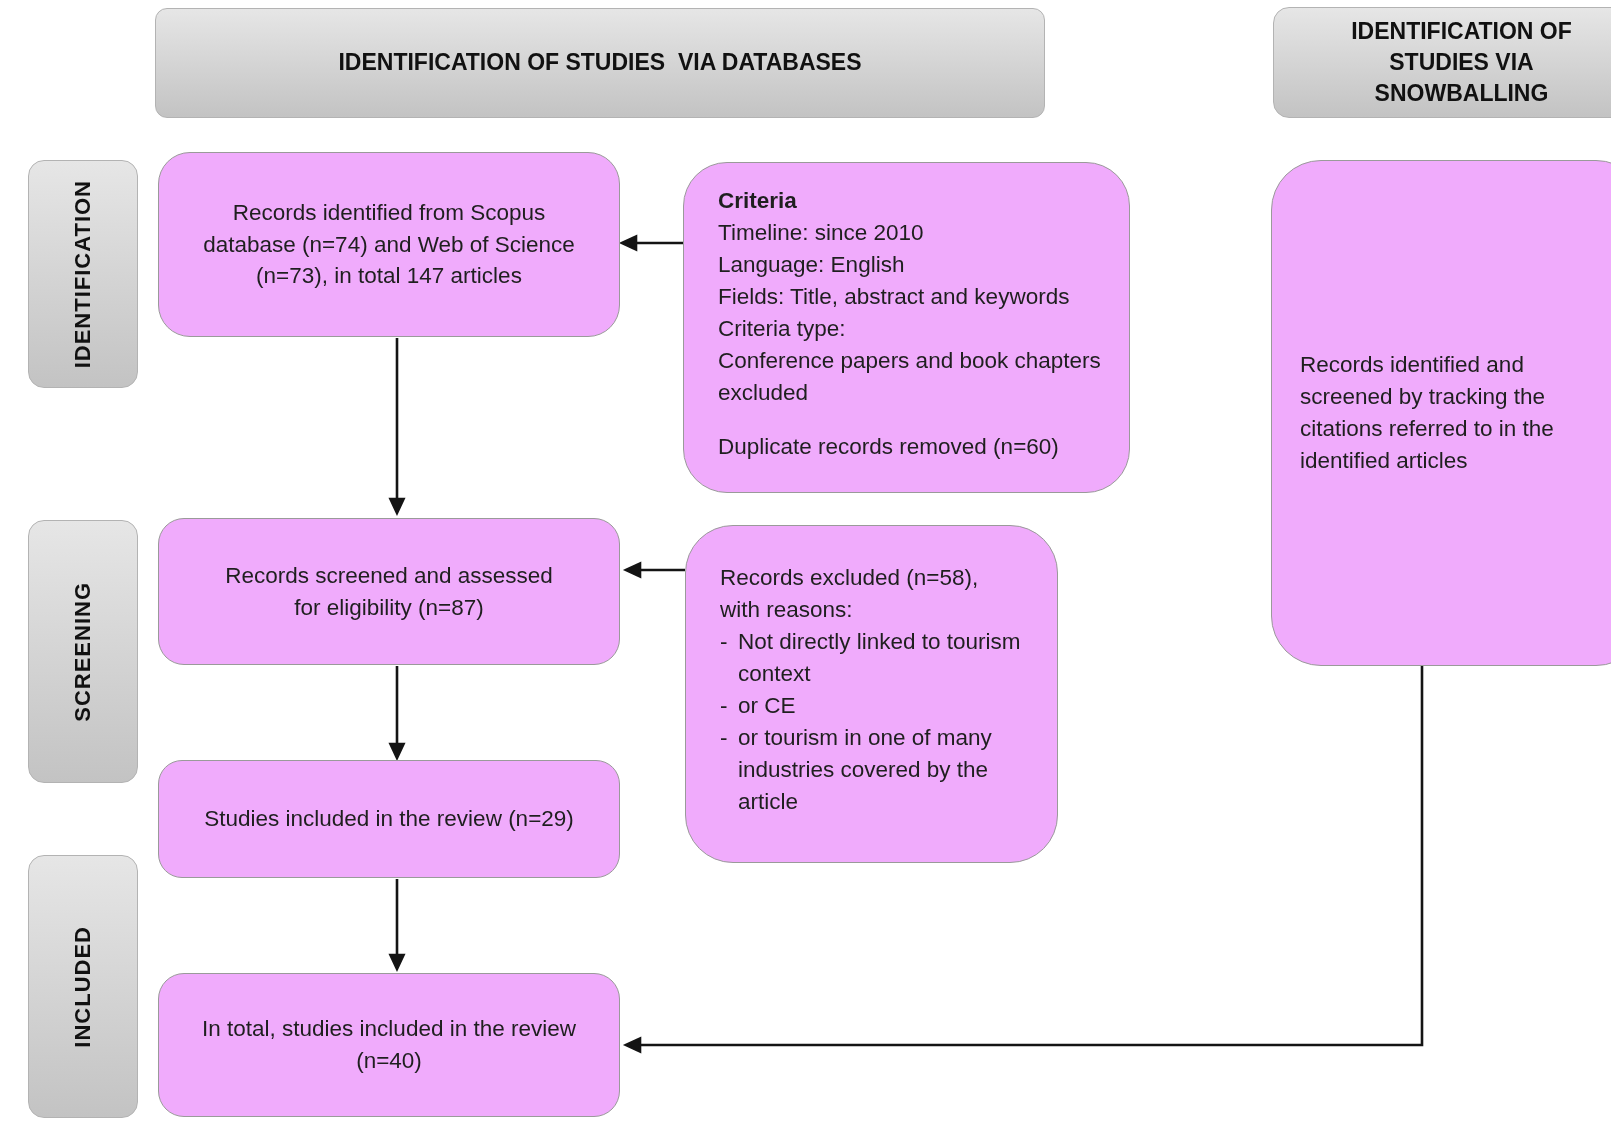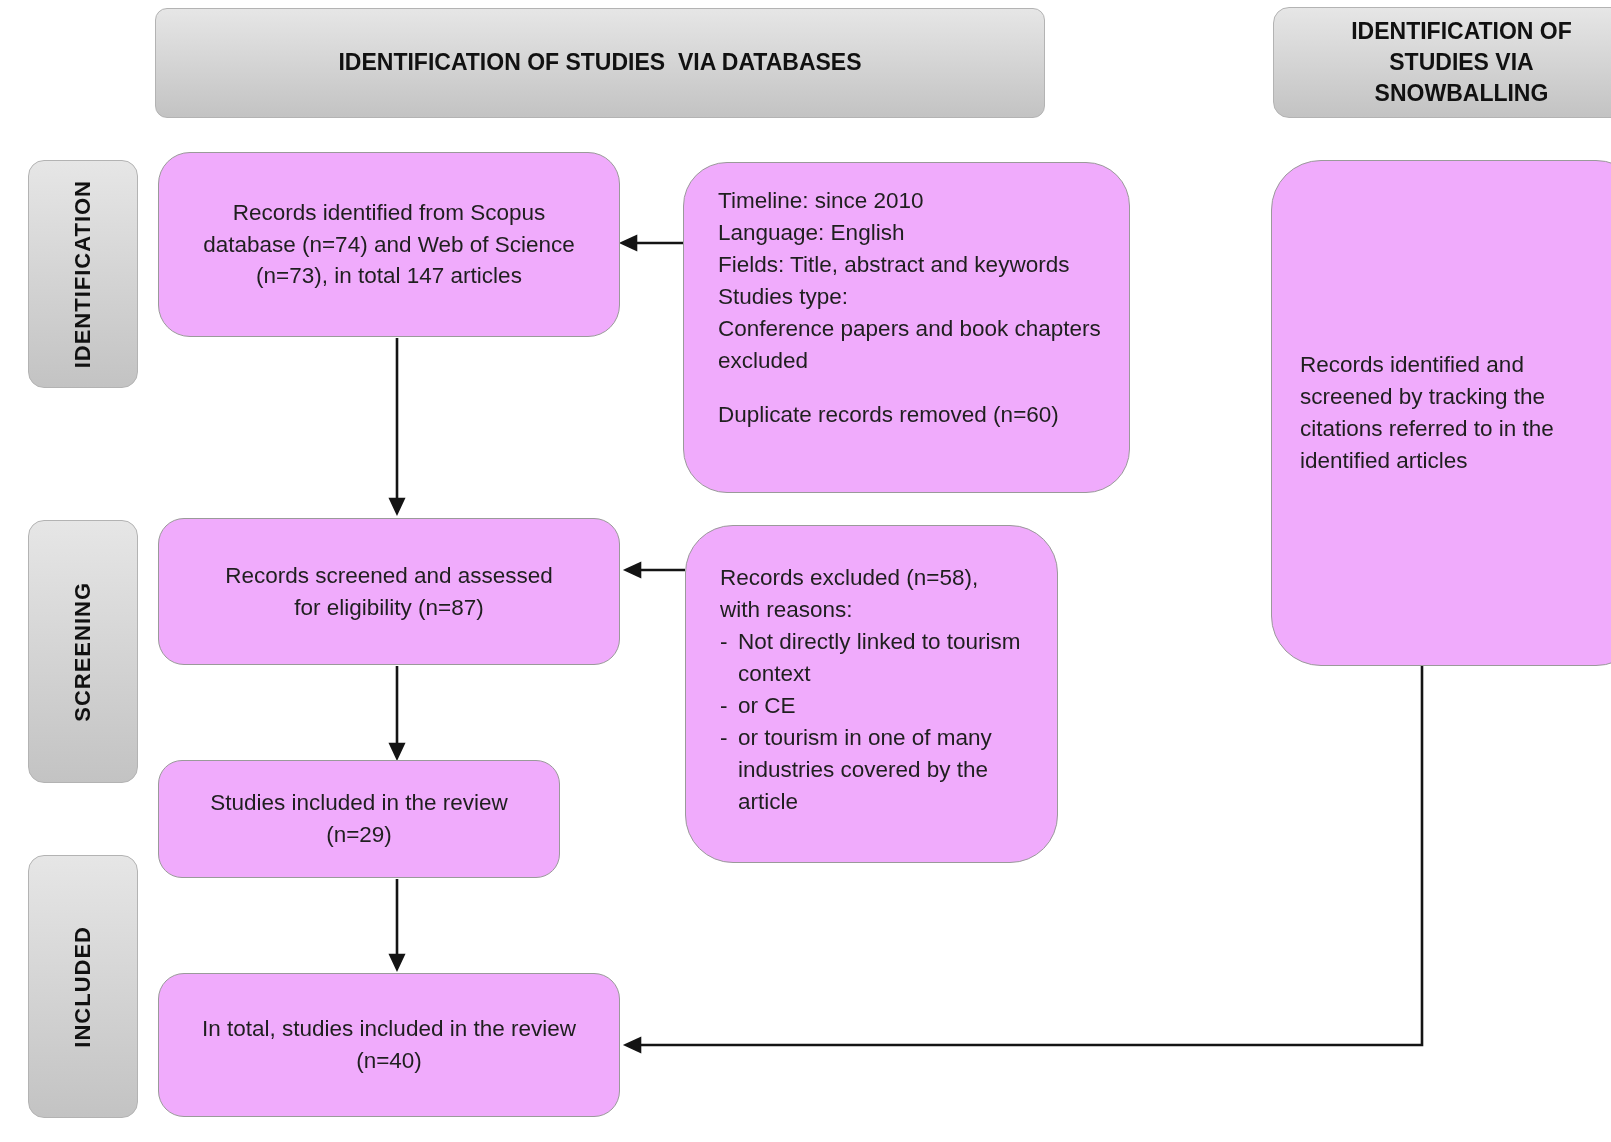--- a/index.html
+++ b/index.html
@@ -53,21 +53,21 @@
     line-height:1.42;
     color:#1f1f1f;
   }
   .node.center{
     display:flex;align-items:center;justify-content:center;
     text-align:center;
   }
   .node p{margin:0;}
   .box1{left:158px;top:152px;width:462px;height:185px;border-radius:32px;padding:10px 40px;}
   .box2{left:158px;top:518px;width:462px;height:147px;border-radius:26px;padding:10px 56px;}
-  .box3{left:158px;top:760px;width:402px;height:118px;border-radius:24px;padding:10px 24px;}
+  .box3{left:158px;top:760px;width:462px;height:118px;border-radius:24px;padding:10px 24px;}
   .box4{left:158px;top:973px;width:462px;height:144px;border-radius:26px;padding:10px 24px;}
   .criteria{
     left:683px;top:162px;width:447px;height:331px;border-radius:44px;
     padding:22px 24px 0 34px;
   }
   .criteria .title{font-weight:bold;}
   .criteria .dup{margin-top:22px;}
   .excluded{
     left:685px;top:525px;width:373px;height:338px;border-radius:48px;
     padding:36px 20px 0 34px;
@@ -139,24 +139,25 @@
   </div>
   <div class="grayblock stage stage-included">
     <span class="vtext">INCLUDED</span>
   </div>
 
   <div class="node center box1">
     <p>Records identified from Scopus database (n=74) and Web of Science (n=73), in total 147 articles</p>
   </div>
 
   <div class="node criteria">
+    <p class="title">Criteria</p>
     <p>Timeline: since 2010</p>
     <p>Language: English</p>
     <p>Fields: Title, abstract and keywords</p>
-    <p>Studies type:</p>
+    <p>Criteria type:</p>
     <p>Conference papers and book chapters excluded</p>
     <p class="dup">Duplicate records removed (n=60)</p>
   </div>
 
   <div class="node snowball">
     <p>Records identified and screened by tracking the citations referred to in the identified articles</p>
   </div>
 
   <div class="node center box2">
     <p>Records screened and assessed for eligibility (n=87)</p>

